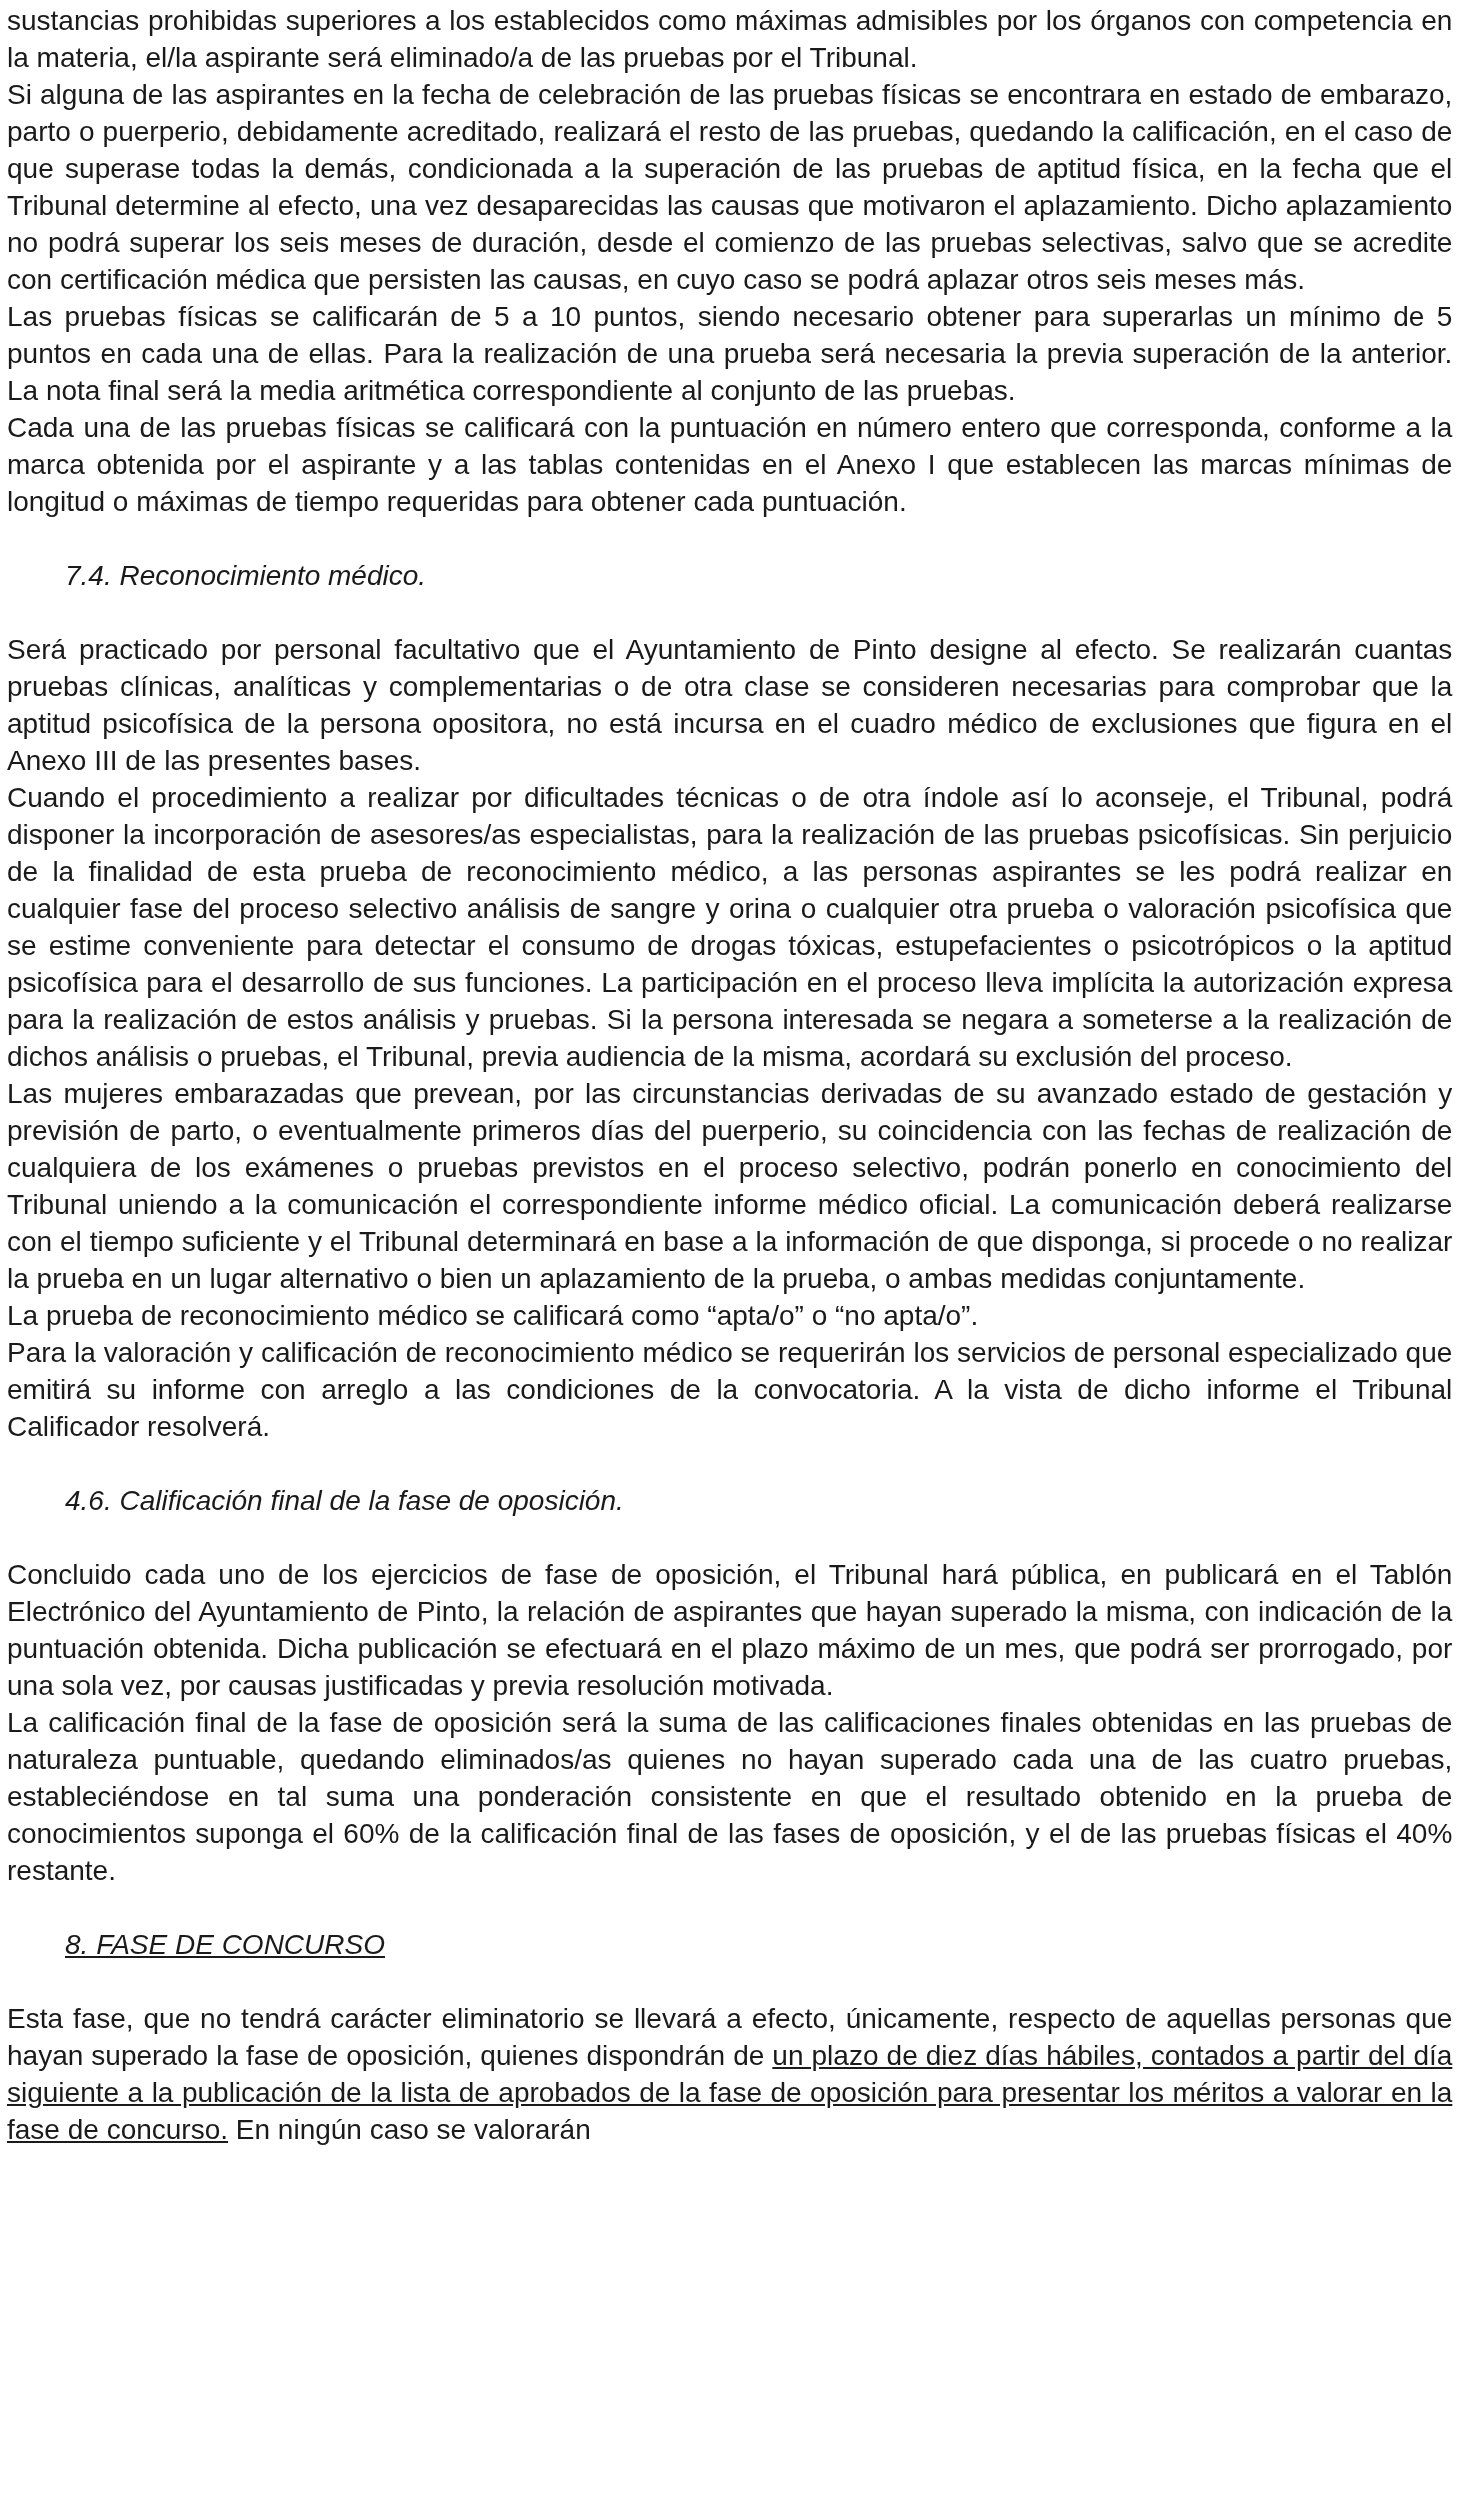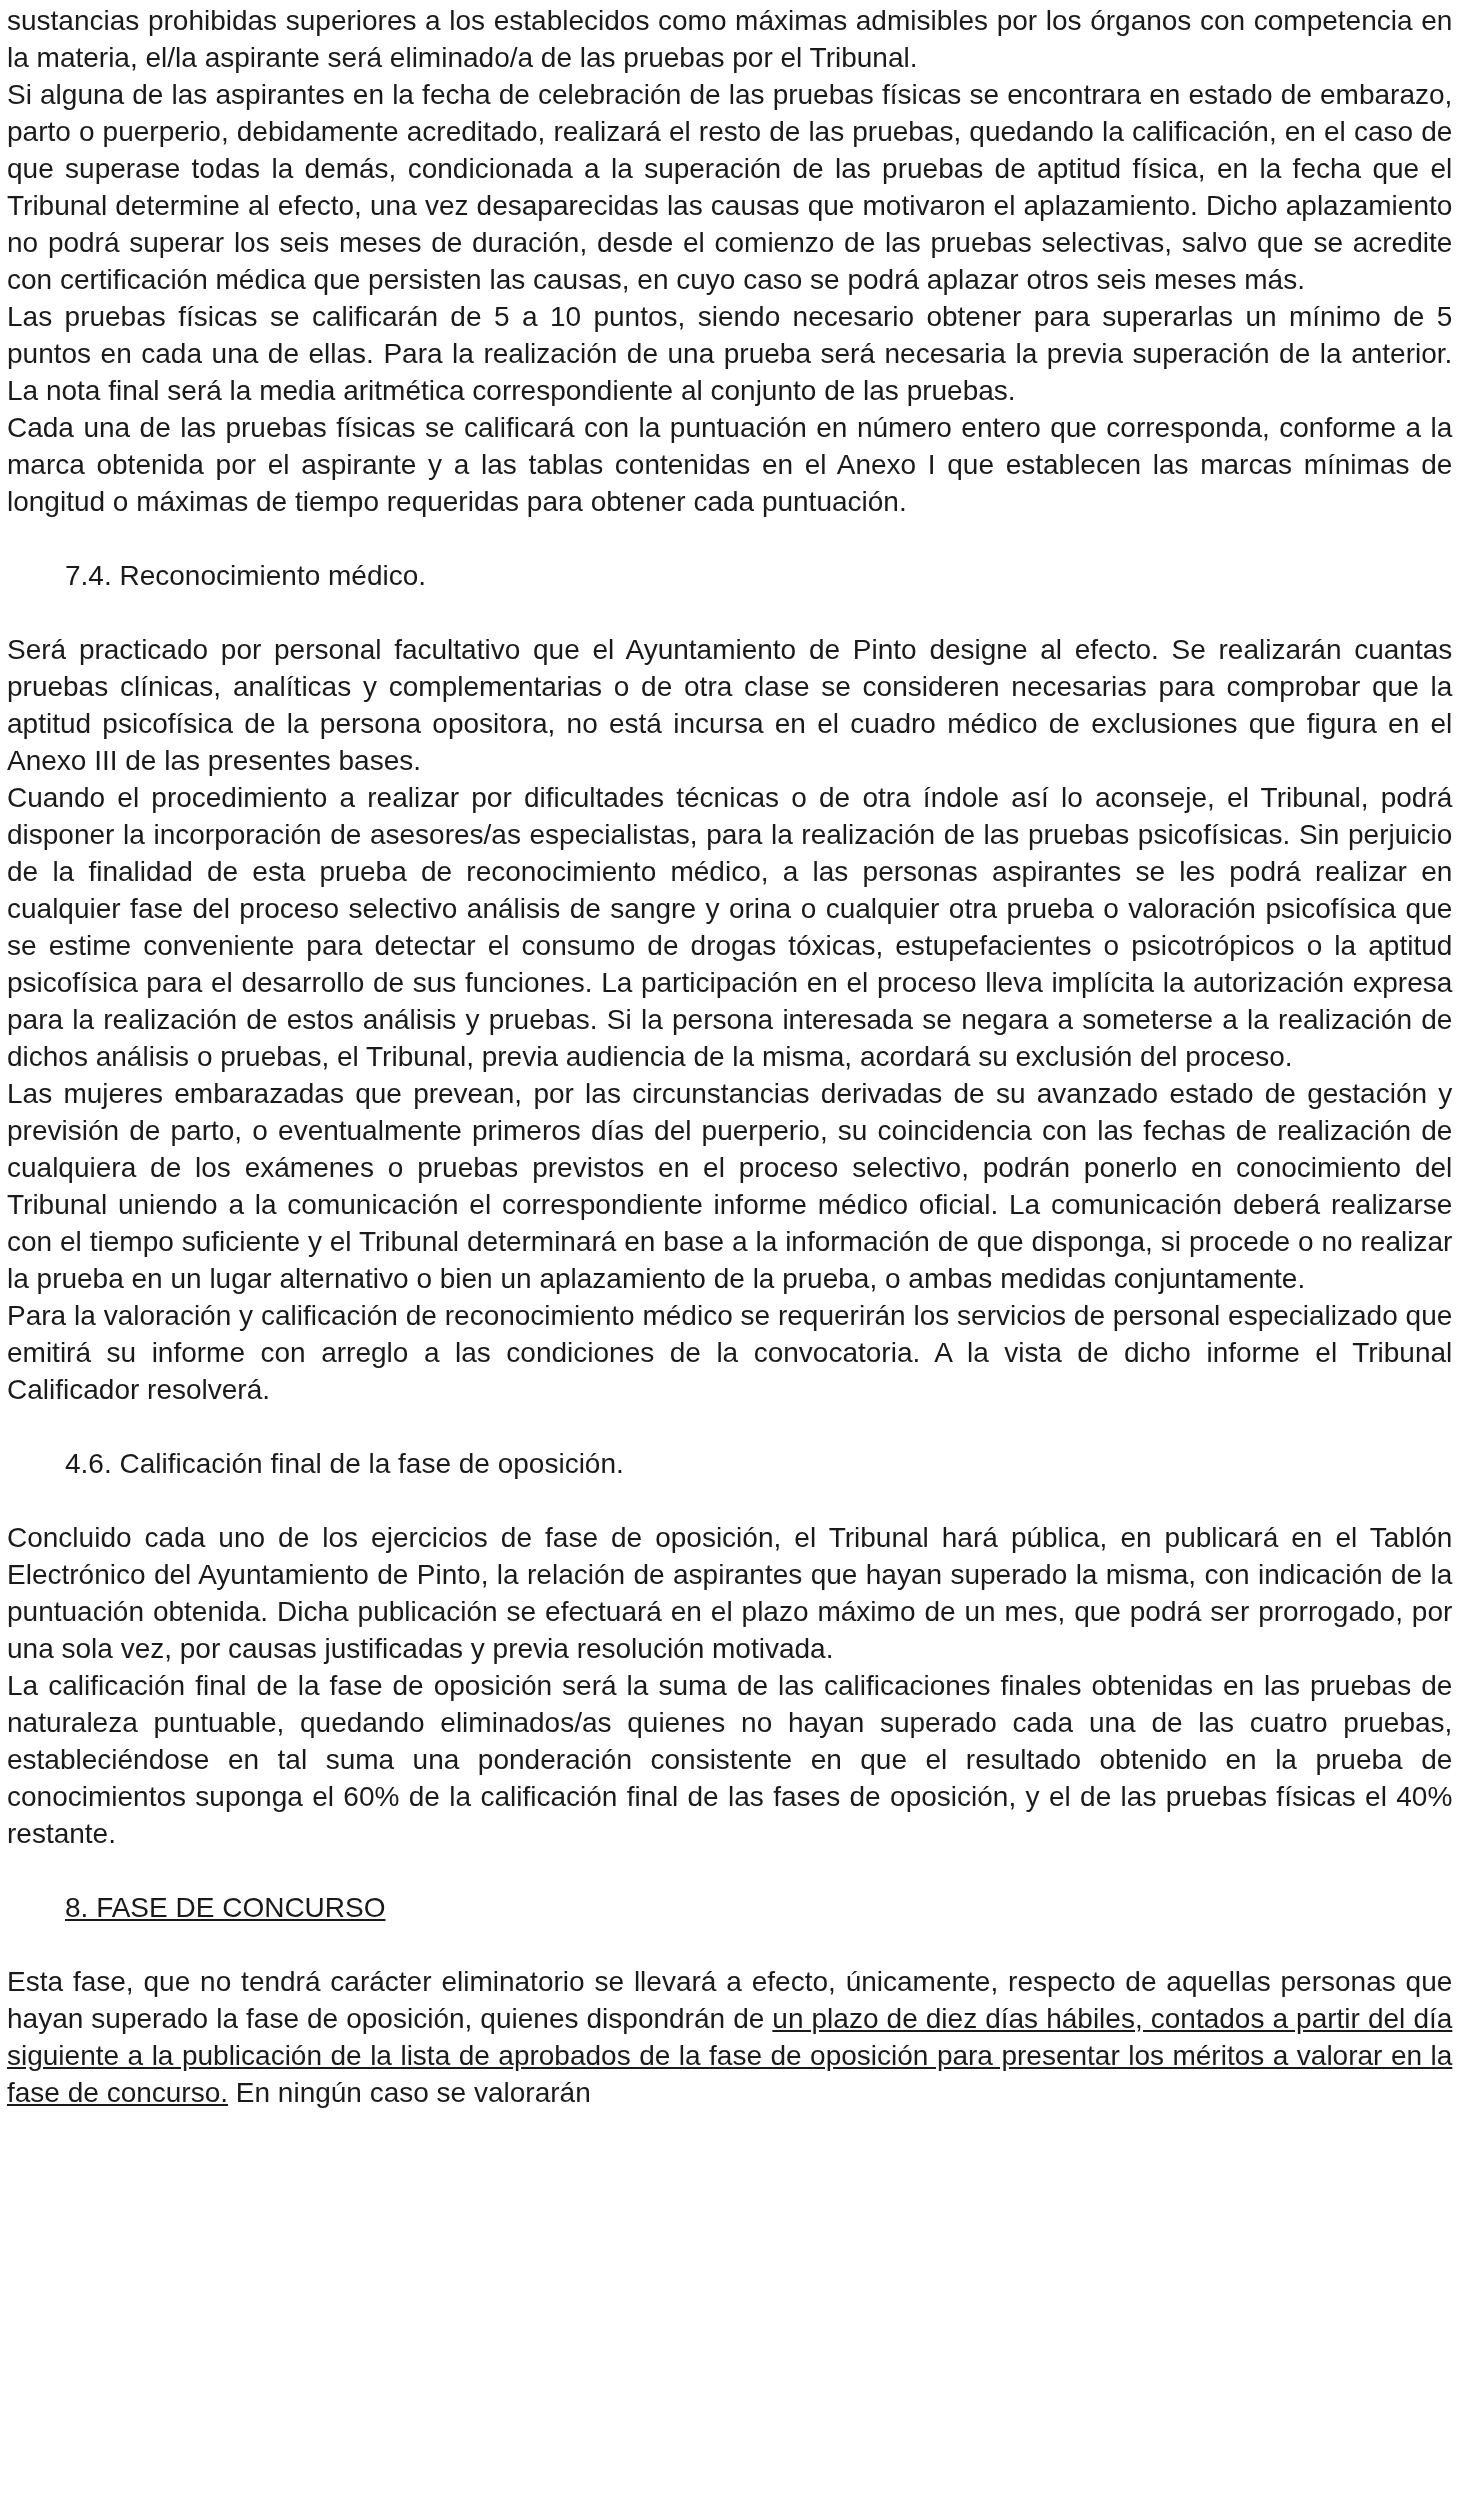--- a/index.html
+++ b/index.html
@@ -23,38 +23,40 @@
     padding: 0;
   }
   .doc-content p.paragraph {
     text-align: justify;
     text-justify: inter-word;
   }
   .doc-content p.heading {
     text-align: left;
     margin: 37px 0 37px 0;
     padding-left: 58px;
+    font-style: italic;
   }
   .underline {
     text-decoration: underline;
   }
 </style>
 </head>
 <body>
 
 <div class="page">
   <div class="doc-content">
       <p class="paragraph"><span>sustancias prohibidas superiores a los establecidos como máximas admisibles por los órganos con competencia en la materia, el/la aspirante será eliminado/a de las pruebas por el Tribunal.</span></p>
       <p class="paragraph"><span>Si alguna de las aspirantes en la fecha de celebración de las pruebas físicas se encontrara en estado de embarazo, parto o puerperio, debidamente acreditado, realizará el resto de las pruebas, quedando la calificación, en el caso de que superase todas la demás, condicionada a la superación de las pruebas de aptitud física, en la fecha que el Tribunal determine al efecto, una vez desaparecidas las causas que motivaron el aplazamiento. Dicho aplazamiento no podrá superar los seis meses de duración, desde el comienzo de las pruebas selectivas, salvo que se acredite con certificación médica que persisten las causas, en cuyo caso se podrá aplazar otros seis meses más.</span></p>
       <p class="paragraph"><span>Las pruebas físicas se calificarán de 5 a 10 puntos, siendo necesario obtener para superarlas un mínimo de 5 puntos en cada una de ellas. Para la realización de una prueba será necesaria la previa superación de la anterior. La nota final será la media aritmética correspondiente al conjunto de las pruebas.</span></p>
       <p class="paragraph"><span>Cada una de las pruebas físicas se calificará con la puntuación en número entero que corresponda, conforme a la marca obtenida por el aspirante y a las tablas contenidas en el Anexo I que establecen las marcas mínimas de longitud o máximas de tiempo requeridas para obtener cada puntuación.</span></p>
       <p class="heading"><span>7.4. Reconocimiento médico.</span></p>
       <p class="paragraph"><span>Será practicado por personal facultativo que el Ayuntamiento de Pinto designe al efecto. Se realizarán cuantas pruebas clínicas, analíticas y complementarias o de otra clase se consideren necesarias para comprobar que la aptitud psicofísica de la persona opositora, no está incursa en el cuadro médico de exclusiones que figura en el Anexo III de las presentes bases.</span></p>
       <p class="paragraph"><span>Cuando el procedimiento a realizar por dificultades técnicas o de otra índole así lo aconseje, el Tribunal, podrá disponer la incorporación de asesores/as especialistas, para la realización de las pruebas psicofísicas. Sin perjuicio de la finalidad de esta prueba de reconocimiento médico, a las personas aspirantes se les podrá realizar en cualquier fase del proceso selectivo análisis de sangre y orina o cualquier otra prueba o valoración psicofísica que se estime conveniente para detectar el consumo de drogas tóxicas, estupefacientes o psicotrópicos o la aptitud psicofísica para el desarrollo de sus funciones. La participación en el proceso lleva implícita la autorización expresa para la realización de estos análisis y pruebas. Si la persona interesada se negara a someterse a la realización de dichos análisis o pruebas, el Tribunal, previa audiencia de la misma, acordará su exclusión del proceso.</span></p>
       <p class="paragraph"><span>Las mujeres embarazadas que prevean, por las circunstancias derivadas de su avanzado estado de gestación y previsión de parto, o eventualmente primeros días del puerperio, su coincidencia con las fechas de realización de cualquiera de los exámenes o pruebas previstos en el proceso selectivo, podrán ponerlo en conocimiento del Tribunal uniendo a la comunicación el correspondiente informe médico oficial. La comunicación deberá realizarse con el tiempo suficiente y el Tribunal determinará en base a la información de que disponga, si procede o no realizar la prueba en un lugar alternativo o bien un aplazamiento de la prueba, o ambas medidas conjuntamente.</span></p>
+      <p class="paragraph"><span>La prueba de reconocimiento médico se calificará como “apta/o” o “no apta/o”.</span></p>
       <p class="paragraph"><span>Para la valoración y calificación de reconocimiento médico se requerirán los servicios de personal especializado que emitirá su informe con arreglo a las condiciones de la convocatoria. A la vista de dicho informe el Tribunal Calificador resolverá.</span></p>
       <p class="heading"><span>4.6. Calificación final de la fase de oposición.</span></p>
       <p class="paragraph"><span>Concluido cada uno de los ejercicios de fase de oposición, el Tribunal hará pública, en publicará en el Tablón Electrónico del Ayuntamiento de Pinto, la relación de aspirantes que hayan superado la misma, con indicación de la puntuación obtenida. Dicha publicación se efectuará en el plazo máximo de un mes, que podrá ser prorrogado, por una sola vez, por causas justificadas y previa resolución motivada.</span></p>
       <p class="paragraph"><span>La calificación final de la fase de oposición será la suma de las calificaciones finales obtenidas en las pruebas de naturaleza puntuable, quedando eliminados/as quienes no hayan superado cada una de las cuatro pruebas, estableciéndose en tal suma una ponderación consistente en que el resultado obtenido en la prueba de conocimientos suponga el 60% de la calificación final de las fases de oposición, y el de las pruebas físicas el 40% restante.</span></p>
       <p class="heading"><span class="underline">8. FASE DE CONCURSO</span></p>
       <p class="paragraph"><span>Esta fase, que no tendrá carácter eliminatorio se llevará a efecto, únicamente, respecto de aquellas personas que hayan superado la fase de oposición, quienes dispondrán de </span><span class="underline">un plazo de diez días hábiles, contados a partir del día siguiente a la publicación de la lista de aprobados de la fase de oposición para presentar los méritos a valorar en la fase de concurso.</span><span> En ningún caso se valorarán</span></p>
     </div>
 </div>
 
 

